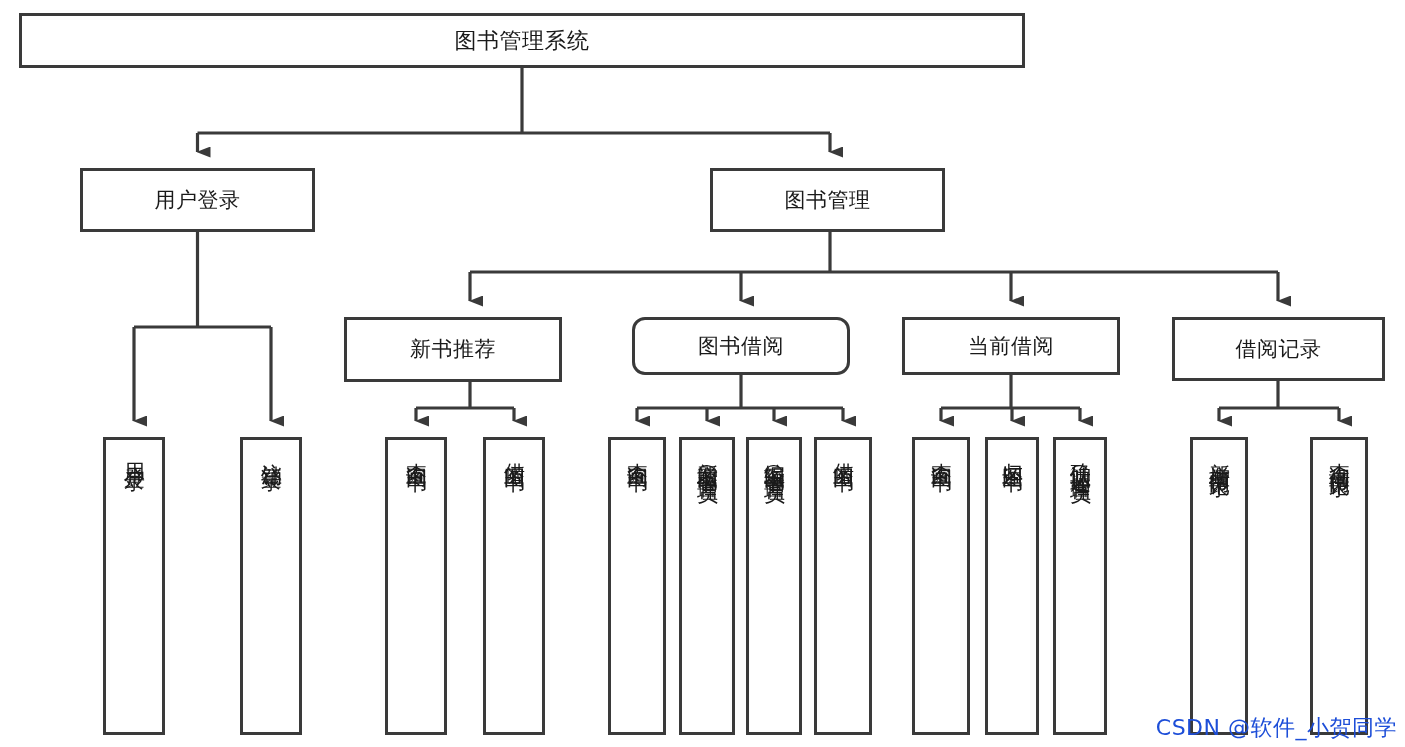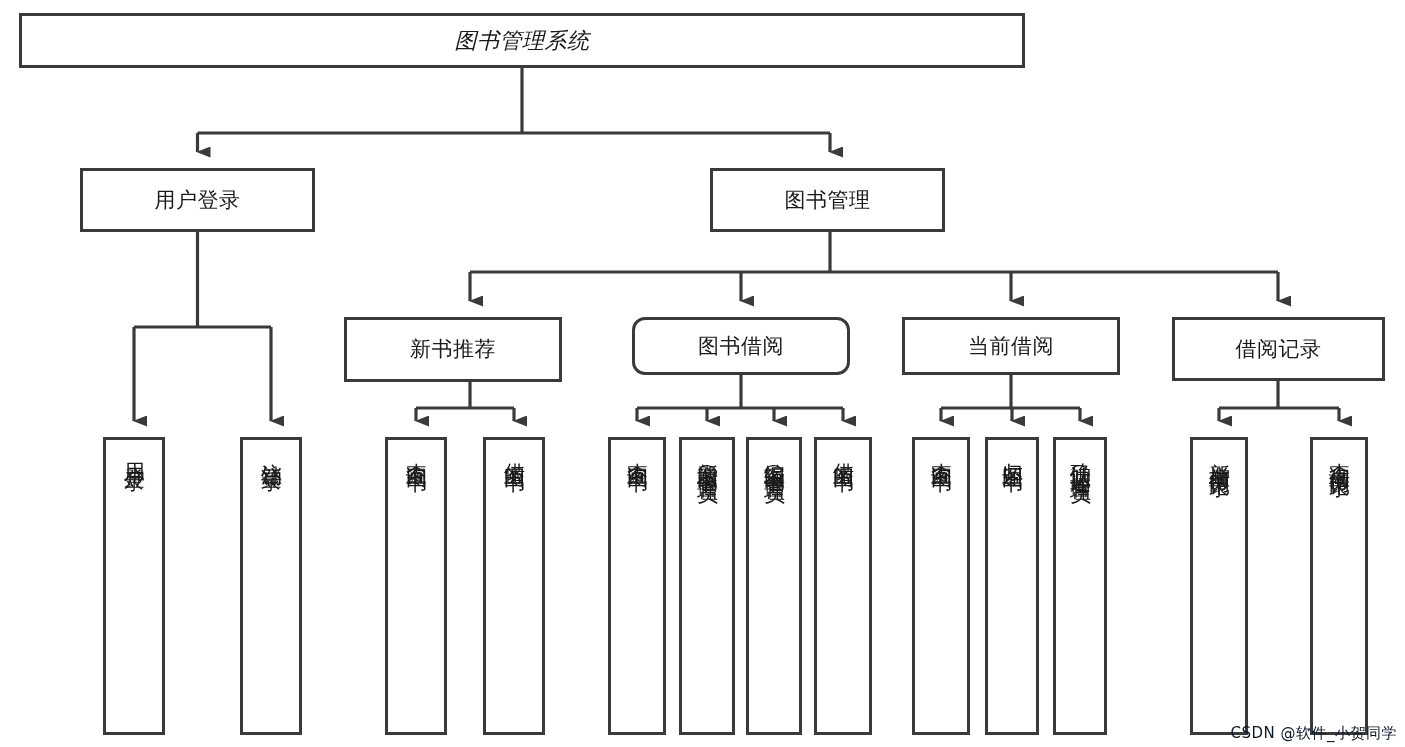--- a/index.html
+++ b/index.html
@@ -42,41 +42,40 @@
     text-align: center;
     line-height: 1.18;
     letter-spacing: 0.5px;
     white-space: nowrap;
   }
   .h-node .node-label {
     font-size: 21px;
   }
   .root-node .node-label {
     font-size: 22px;
-    font-style: italic;
   }
   .v-node {
     padding: 6px 0;
     align-items: flex-start;
     justify-content: center;
   }
   .v-node .node-label {
     writing-mode: vertical-rl;
     text-orientation: upright;
     font-size: 21px;
     line-height: 1.0;
     letter-spacing: 3px;
     white-space: nowrap;
   }
   #watermark {
     position: absolute;
     right: 8px;
     bottom: 4px;
-    font-size: 15px;
-    color: #0f172a;
+    font-size: 22px;
+    color: #1d4ed8;
     letter-spacing: 0.5px;
     z-index: 5;
     white-space: nowrap;
     font-family: "DejaVu Sans", "Liberation Sans", sans-serif;
   }
 </style>
 </head>
 <body>
 
 <div id="canvas">

